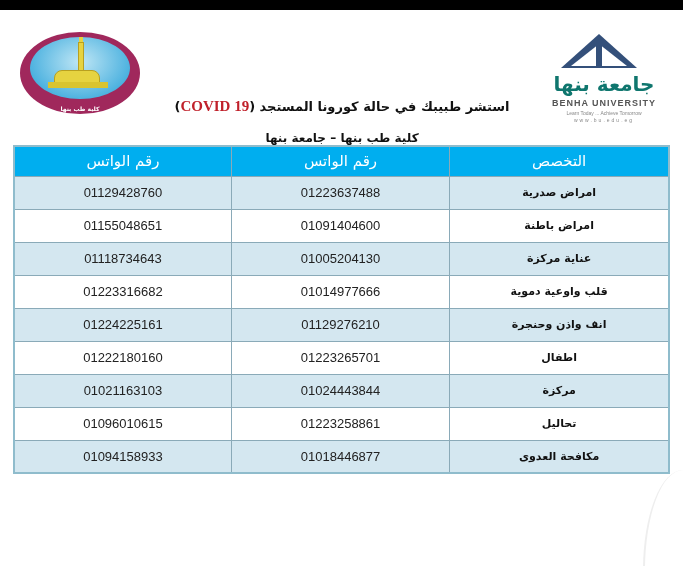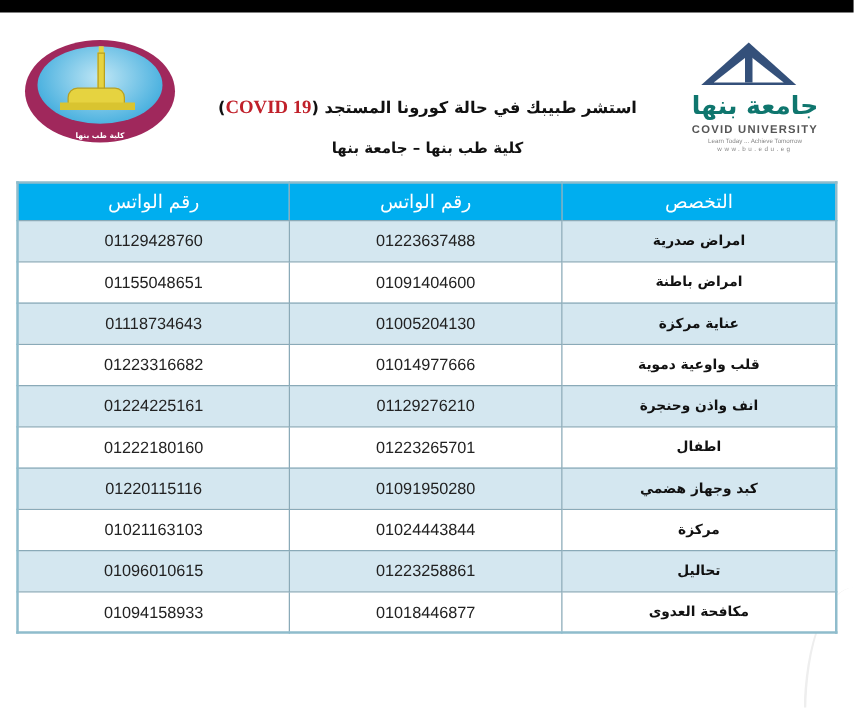--- a/index.html
+++ b/index.html
@@ -24,21 +24,21 @@
     .uni-logo .roof { position: absolute; left: 18px; top: 0; width: 0; height: 0; border-left: 38px solid transparent; border-right: 38px solid transparent; border-bottom: 34px solid #34507a; }
     .uni-logo .roof-inner { position: absolute; left: 28px; top: 10px; width: 0; height: 0; border-left: 28px solid transparent; border-right: 28px solid transparent; border-bottom: 22px solid #fff; }
     .uni-logo .pillar { position: absolute; left: 53px; top: 6px; width: 6px; height: 26px; background: #34507a; }
     .uni-logo .ar-name { position: absolute; left: 0; top: 38px; width: 122px; font-size: 20px; font-weight: bold; color: #0f766e; direction: rtl; text-align: center; }
     .uni-logo .en-name { position: absolute; left: 0; top: 64px; width: 122px; font-size: 9px; font-weight: bold; color: #555; letter-spacing: 1px; font-family: "Liberation Sans", sans-serif; }
     .uni-logo .tagline { position: absolute; left: 0; top: 76px; width: 122px; font-size: 5px; color: #888; font-family: "Liberation Sans", sans-serif; }
     .uni-logo .web { position: absolute; left: 0; top: 83px; width: 122px; font-size: 5px; color: #888; letter-spacing: 2px; font-family: "Liberation Sans", sans-serif; }
 
     
     .title { position: absolute; left: 172px; top: 78px; width: 340px; text-align: center; direction: rtl; }
-    .title .line1 { font-size: 13px; font-weight: bold; color: #111; white-space: nowrap; font-family: "DejaVu Sans", sans-serif; }
+    .title .line1 { font-size: 13px; font-weight: bold; color: #111; white-space: nowrap; font-family: "DejaVu Sans", sans-serif; margin-top: 20px; }
     .title .covid { color: #c0202a; font-family: "Liberation Serif", serif; font-size: 15px; font-weight: bold; }
     .title .line2 { font-size: 12px; font-weight: bold; color: #111; margin-top: 16px; }
 
     
     .tbl { position: absolute; left: 13px; top: 145px; width: 657px; border-collapse: collapse; border: 2px solid #8fbccc; }
     .tbl th, .tbl td { border: 1px solid #8aaab8; text-align: center; vertical-align: middle; }
     .tbl thead th { background: #00aeef; color: #ffffff; height: 30px; font-size: 15px; font-weight: normal; }
     .tbl tbody td { height: 33px; font-size: 13px; color: #222; font-family: "Liberation Sans", sans-serif; }
     .tbl tbody td.spec { font-family: "DejaVu Sans", sans-serif; font-weight: bold; font-size: 11px; direction: rtl; color: #111; }
     .tbl tbody tr:nth-child(odd) td { background: #d4e7f0; }
@@ -68,21 +68,21 @@
     <span>استشر طبيبك في حالة كورونا المستجد (</span><span class="covid">COVID 19</span><span>)</span>
   </div>
   <div class="line2">كلية طب بنها – جامعة بنها</div>
 </div>
 
 <div class="uni-logo">
   <div class="roof"></div>
   <div class="roof-inner"></div>
   <div class="pillar"></div>
   <div class="ar-name">جامعة بنها</div>
-  <div class="en-name">COVID UNIVERSITY</div>
+  <div class="en-name">BENHA UNIVERSITY</div>
   <div class="tagline">Learn Today ... Achieve Tomorrow</div>
   <div class="web">www.bu.edu.eg</div>
 </div>
 
 <table class="tbl">
   <thead>
     <tr>
       <th class="col1">رقم الواتس</th>
       <th class="col2">رقم الواتس</th>
       <th class="col3">التخصص</th>
@@ -113,25 +113,20 @@
       <td>01224225161</td>
       <td>01129276210</td>
       <td class="spec">انف واذن وحنجرة</td>
     </tr>
     <tr>
       <td>01222180160</td>
       <td>01223265701</td>
       <td class="spec">اطفال</td>
     </tr>
     <tr>
-      <td>01220115116</td>
-      <td>01091950280</td>
-      <td class="spec">كبد وجهاز هضمي</td>
-    </tr>
-    <tr>
       <td>01021163103</td>
       <td>01024443844</td>
       <td class="spec">مركزة</td>
     </tr>
     <tr>
       <td>01096010615</td>
       <td>01223258861</td>
       <td class="spec">تحاليل</td>
     </tr>
     <tr>

